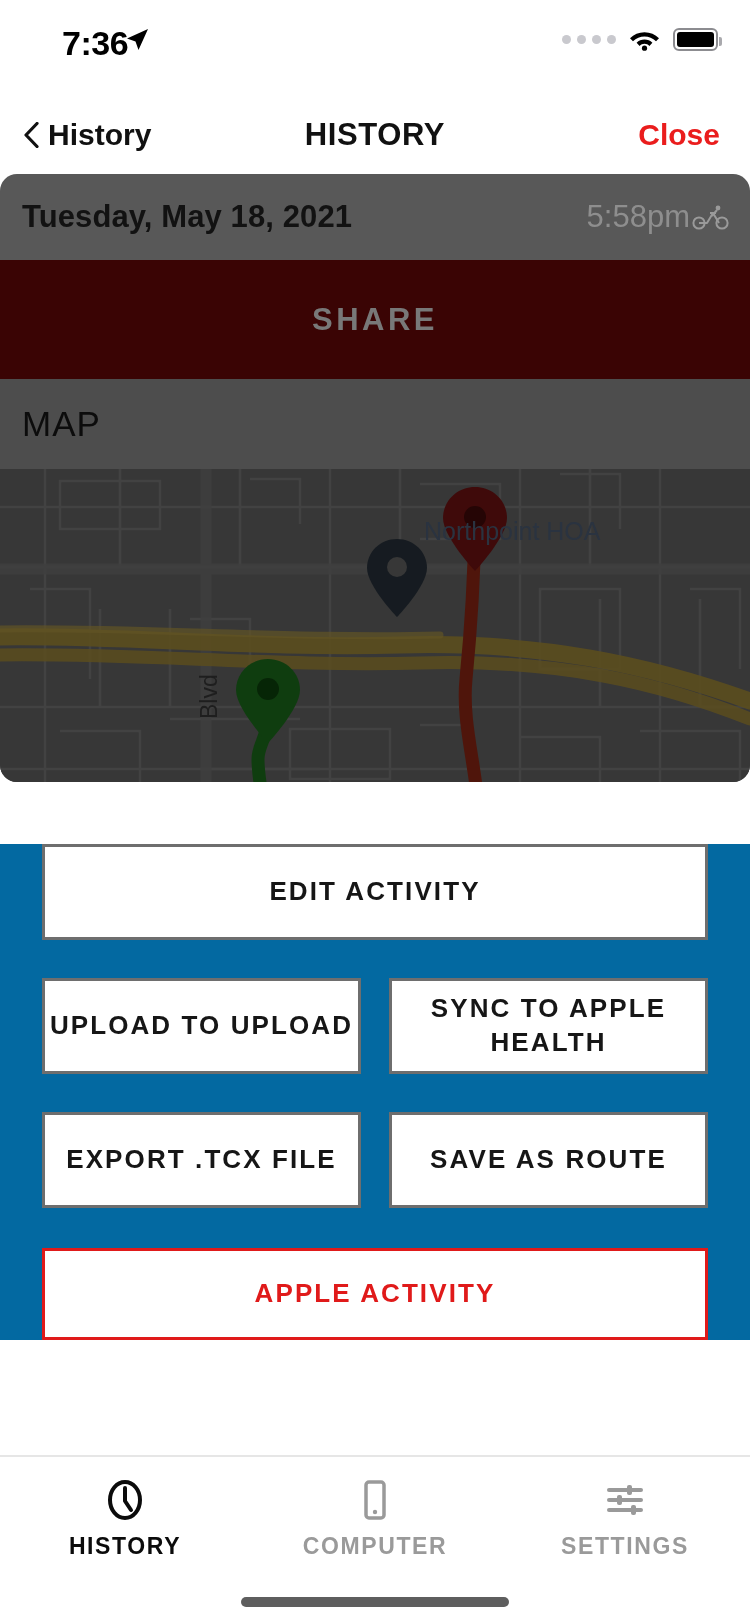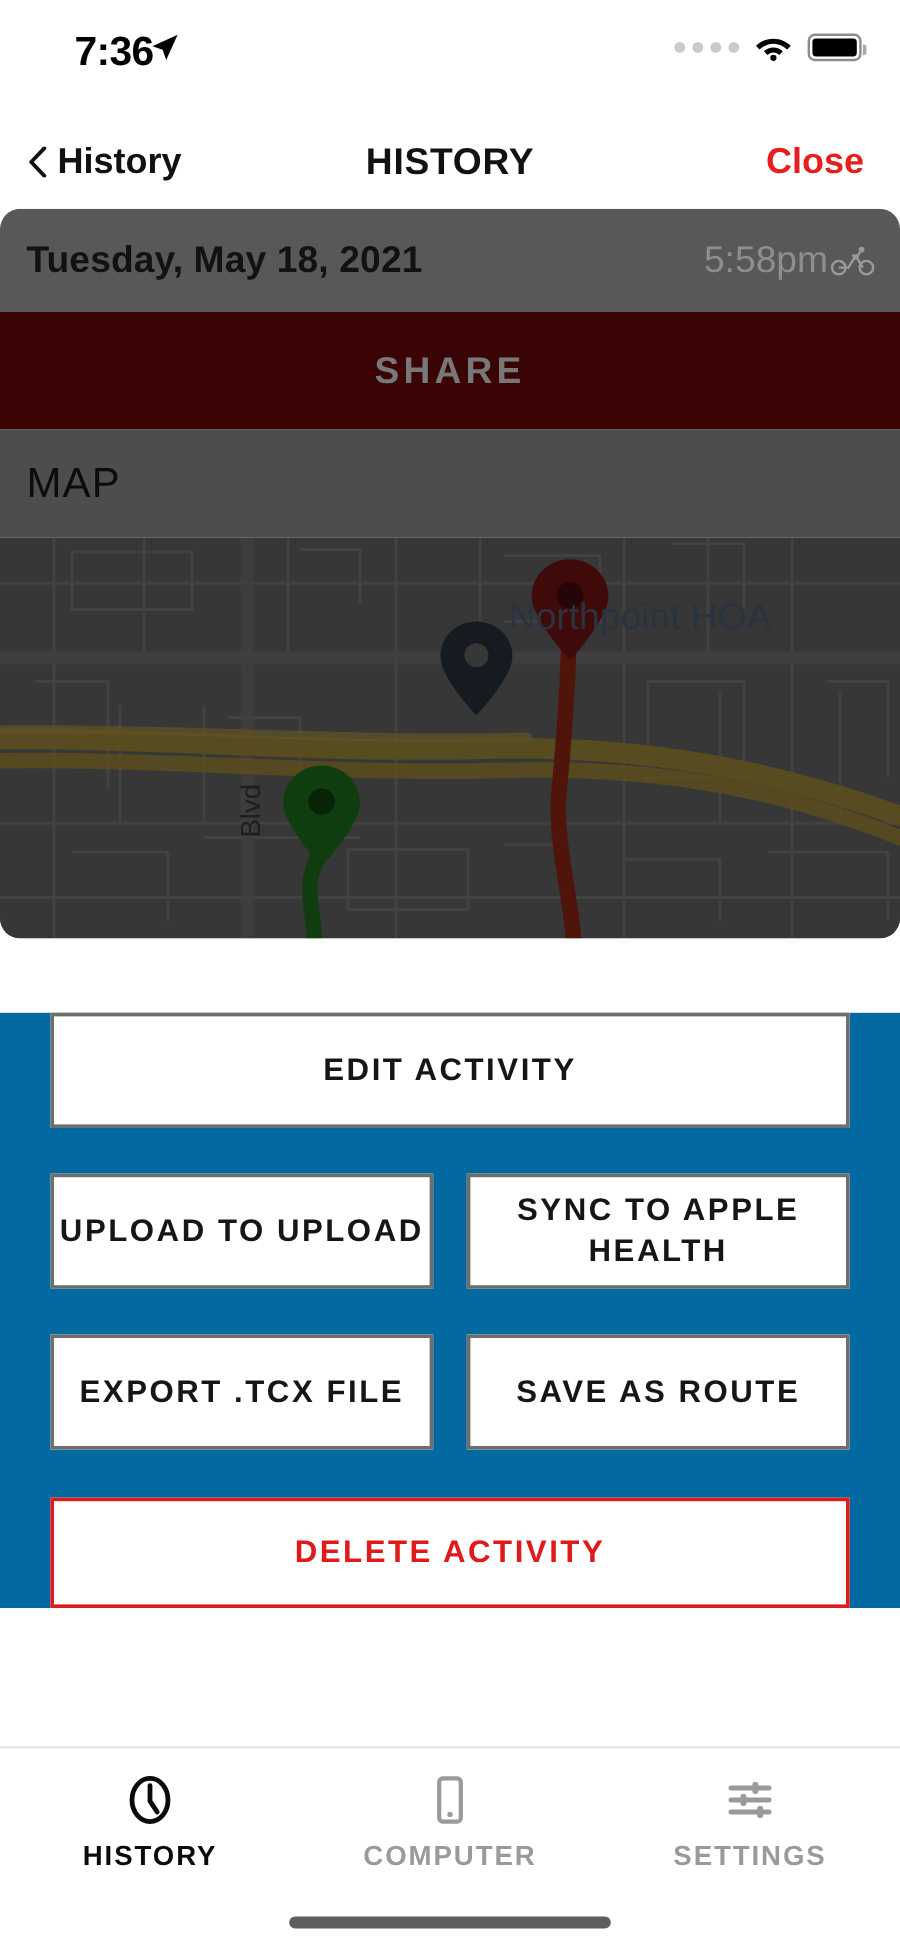--- a/index.html
+++ b/index.html
@@ -76,21 +76,21 @@
     font-size:31px; font-weight:700; color:#121212; letter-spacing:0.1px;
   }
   .date-right{
     position:absolute; right:20px; top:50%; transform:translateY(-50%);
     display:flex; align-items:center; gap:2px;
   }
   .date-time{ font-size:31px; font-weight:400; color:#8e8e8e; }
   .bike-icon{ width:38px; height:26px; }
 
   .sharebar{
-    height:98px; background:#3a0404; position:relative;
+    height:119px; background:#3a0404; position:relative;
     display:flex; align-items:center; justify-content:center;
   }
   .share-label{
     font-size:31px; font-weight:700; color:#787878;
     letter-spacing:3.5px;
   }
 
   .maphead{
     height:90px; background:#4d4d4d; position:relative;
   }
@@ -102,21 +102,21 @@
   .mapbox{
     height:334px; position:relative; overflow:hidden; background:#3f3f3f;
   }
   .mapbox svg{ position:absolute; left:0; top:0; }
   .map-dim{
     position:absolute; inset:0; background:rgba(0,0,0,0.50);
     pointer-events:none;
   }
   .poi-text{
     position:absolute; left:424px; top:48px;
-    font-size:31px; color:#2a3340; font-family:"Liberation Sans", sans-serif;
+    font-size:25px; color:#2a3340; font-family:"Liberation Sans", sans-serif;
   }
   .blvd-text{
     position:absolute; left:196px; top:250px;
     font-size:23px; color:#1e1e1e;
     transform:rotate(-90deg); transform-origin:left top;
   }
 
   
   .actions{ padding:0 42px; background:#0369a1; }
   .btn{
@@ -289,21 +289,21 @@
   <div class="btn-row">
     <div class="btn">UPLOAD TO UPLOAD</div>
     <div class="btn">SYNC TO APPLE HEALTH</div>
   </div>
 
   <div class="btn-row">
     <div class="btn">EXPORT .TCX FILE</div>
     <div class="btn">SAVE AS ROUTE</div>
   </div>
 
-  <div class="btn btn-danger">DELETE ACTIVITY</div>
+  <div class="btn btn-danger">APPLE ACTIVITY</div>
 </div>
 
 <div class="tabbar">
   <div class="tab active">
     <svg class="tab-icon" viewBox="0 0 46 46">
       <ellipse cx="23" cy="23" rx="15" ry="18" fill="none" stroke="#0b0b0b" stroke-width="4"></ellipse>
       <path d="M23 11 V24 L29 33" stroke="#0b0b0b" stroke-width="4" fill="none" stroke-linecap="round" stroke-linejoin="round"></path>
     </svg>
     <span class="tab-label">HISTORY</span>
   </div>

